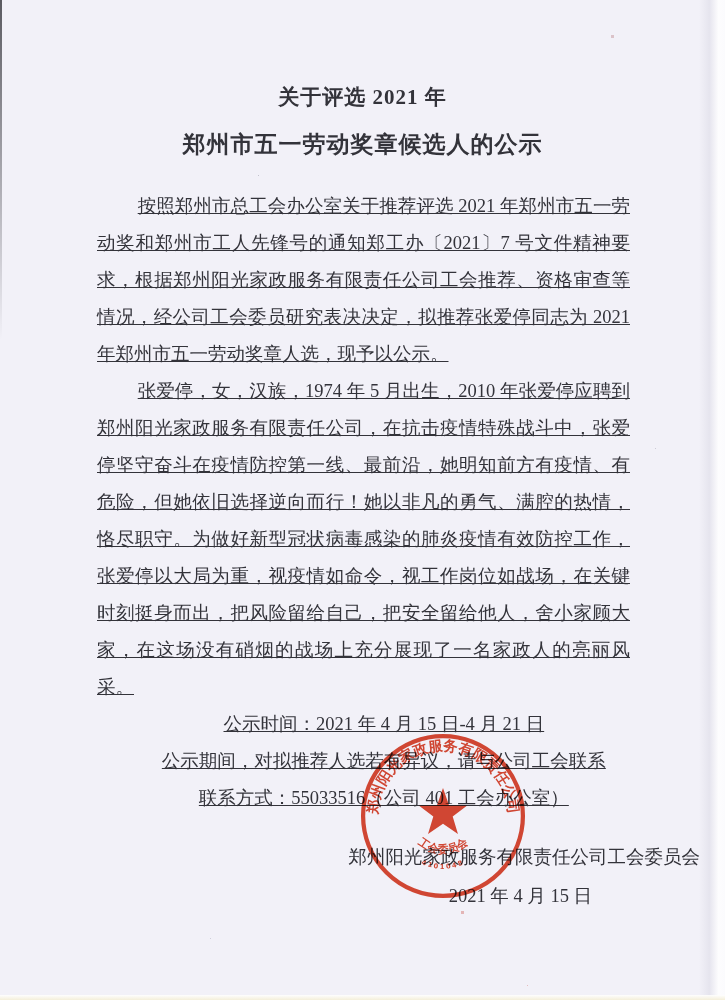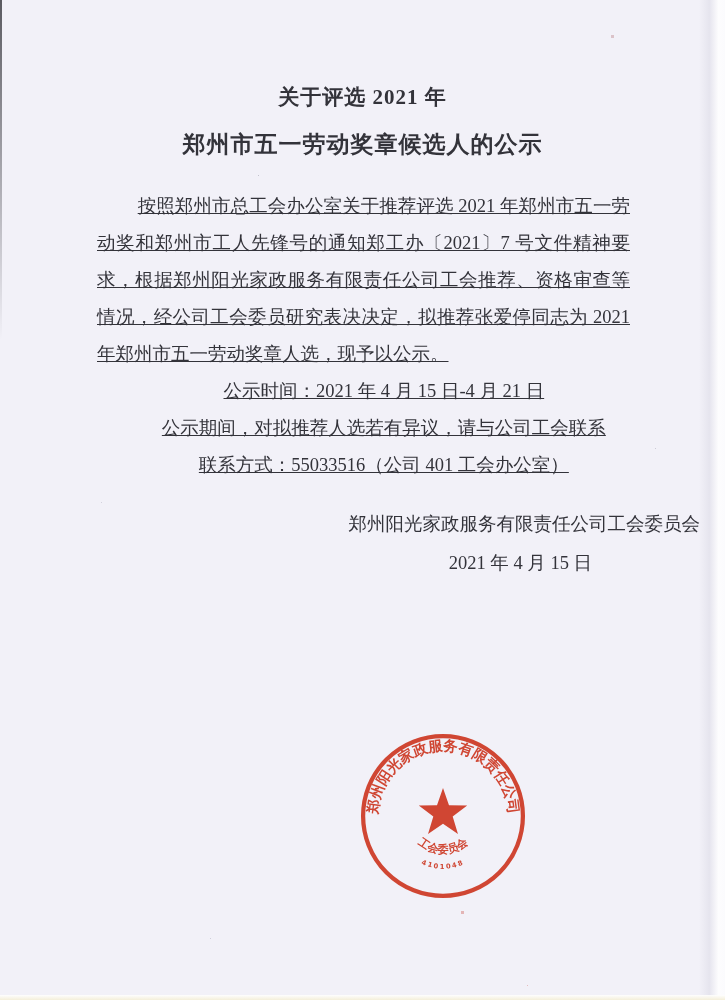--- a/index.html
+++ b/index.html
@@ -113,20 +113,21 @@
   <div class="edge-bottom"></div>
   <div class="speckles"></div>
 
   <div class="title-block">
     <div class="title-line1">关于评选 2021 年</div>
     <div class="title-line2">郑州市五一劳动奖章候选人的公示</div>
   </div>
 
   <div class="body-block">
     <p>按照郑州市总工会办公室关于推荐评选 2021 年郑州市五一劳动奖和郑州市工人先锋号的通知郑工办〔2021〕7 号文件精神要求，根据郑州阳光家政服务有限责任公司工会推荐、资格审查等情况，经公司工会委员研究表决决定，拟推荐张爱停同志为 2021 年郑州市五一劳动奖章人选，现予以公示。</p>
+    <p>张爱停，女，汉族，1974 年 5 月出生，2010 年张爱停应聘到郑州阳光家政服务有限责任公司，在抗击疫情特殊战斗中，张爱停坚守奋斗在疫情防控第一线、最前沿，她明知前方有疫情、有危险，但她依旧选择逆向而行！她以非凡的勇气、满腔的热情，恪尽职守。为做好新型冠状病毒感染的肺炎疫情有效防控工作，张爱停以大局为重，视疫情如命令，视工作岗位如战场，在关键时刻挺身而出，把风险留给自己，把安全留给他人，舍小家顾大家，在这场没有硝烟的战场上充分展现了一名家政人的亮丽风采。</p>
     <p class="info-line">公示时间：2021 年 4 月 15 日-4 月 21 日</p>
     <p class="info-line">公示期间，对拟推荐人选若有异议，请与公司工会联系</p>
     <p class="info-line">联系方式：55033516（公司 401 工会办公室）</p>
   </div>
 
   <div class="signature-block">
     <div class="signature-org">郑州阳光家政服务有限责任公司工会委员会</div>
     <div class="signature-date">2021 年 4 月 15 日</div>
   </div>
 

